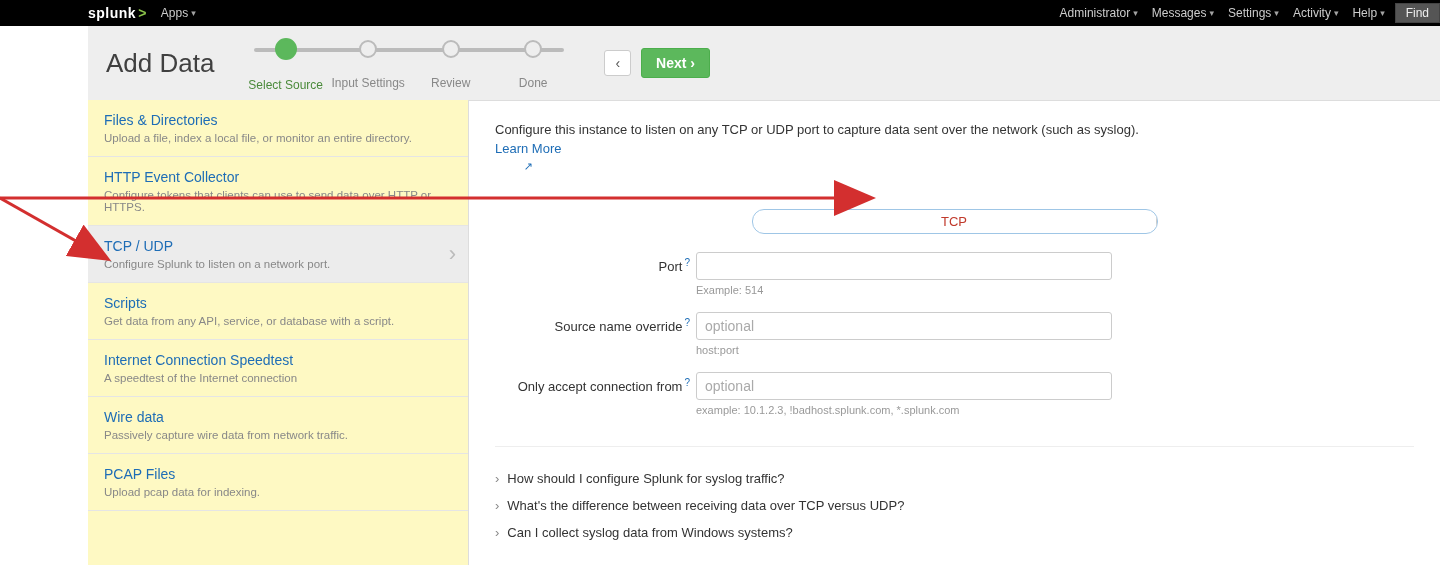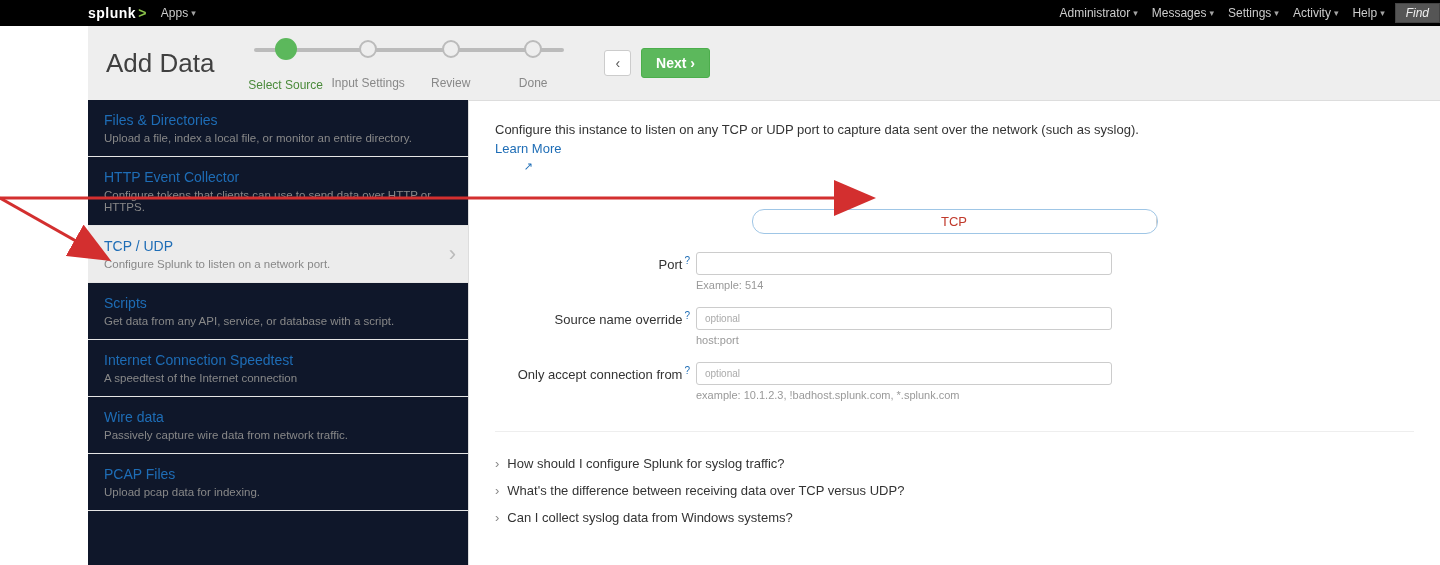--- a/index.html
+++ b/index.html
@@ -3,61 +3,61 @@
 <meta charset="utf-8">
 <style>
   html,body{margin:0;padding:0;font-family:"Helvetica Neue",Helvetica,Arial,sans-serif;background:#fff;color:#333;}
   .viewport{width:1440px;height:565px;margin:0 auto;position:relative;background:#fff;overflow:hidden;}
   .topbar-full{position:absolute;left:0;right:0;top:0;height:26px;background:#000;}
   .topbar-inner{position:absolute;left:88px;right:0;top:0;height:26px;display:flex;align-items:center;font-size:12px;color:#ddd;}
   .brand{font-weight:bold;color:#fff;font-size:14px;letter-spacing:.5px;display:flex;align-items:center;gap:2px;}
   .brand .gt{color:#8BC34A;font-weight:bold;}
   .tb-item{margin-left:14px;color:#ccc;cursor:pointer;display:flex;align-items:center;gap:3px;}
   .tb-spacer{flex:1;}
-  .find-btn{background:#555;color:#eee;padding:2px 10px;margin-left:10px;border:1px solid #444;font-size:12px;cursor:pointer;font-style:italic;}
+  .find-btn{background:#555;color:#eee;padding:2px 10px;margin-left:10px;border:1px solid #444;font-size:12px;cursor:pointer;}
   .caret{font-size:9px;opacity:.8;}
 
   
   .header{position:absolute;left:88px;right:0;top:26px;height:74px;background:#eeeeee;border-bottom:1px solid #ddd;display:flex;align-items:center;padding-left:18px;}
   .page-title{font-size:26px;color:#404040;margin-right:30px;}
   .wizard{display:flex;align-items:flex-start;position:relative;}
   .wiz-track{position:absolute;top:14px;left:10px;right:10px;height:4px;background:#bbb;border-radius:2px;}
   .wiz-step{display:flex;flex-direction:column;align-items:center;width:100px;font-size:12px;color:#888;position:relative;z-index:1;}
   .wiz-dot{width:14px;height:14px;border:2px solid #bbb;background:#eee;border-radius:50%;margin-top:6px;margin-bottom:18px;}
   .wiz-step.active .wiz-dot{width:18px;height:18px;background:#5cb85c;border-color:#5cb85c;margin-top:4px;}
   .wiz-step.active .wiz-label{color:#4a8a3a;}
   .wiz-controls{display:flex;align-items:center;gap:10px;margin-left:30px;}
   .btn{padding:6px 14px;font-size:14px;border-radius:3px;cursor:pointer;border:1px solid transparent;}
   .btn-prev{background:#fff;border:1px solid #ccc;color:#555;padding:4px 10px;}
   .btn-next{background:#5cb85c;color:#fff;font-weight:bold;border:1px solid #4cae4c;}
 
   
   .content{position:absolute;left:88px;right:0;top:100px;bottom:0;display:flex;}
-  .sidebar{width:380px;border-right:1px solid #ddd;background:#0f172a;overflow:hidden;}
+  .sidebar{width:380px;border-right:1px solid #ddd;background:#fef9c3;overflow:hidden;}
   .side-item{border-bottom:1px solid #e5e5e5;padding:12px 16px;cursor:pointer;position:relative;}
   .side-item .title{color:#1e6db6;font-size:14px;margin-bottom:4px;}
   .side-item .desc{color:#888;font-size:11.5px;}
   .side-item.selected{background:#ececec;}
   .side-item.selected::after{content:"›";position:absolute;right:12px;top:50%;transform:translateY(-50%);color:#bbb;font-size:22px;}
 
   
   .main{flex:1;padding:22px 26px;overflow:auto;font-size:13px;color:#333;}
   .lead{color:#333;margin-bottom:4px;}
   .learn-more{color:#1e6db6;cursor:pointer;display:inline-flex;align-items:center;gap:4px;flex-direction:column;}
   .ext-icon{font-size:11px;}
 
   .seg{display:flex;margin:36px auto 18px auto;width:404px;border:1px solid #9fc6e6;border-radius:12px;overflow:hidden;}
   .seg .opt{flex:1;text-align:center;padding:4px 0;font-size:13px;cursor:pointer;}
   .seg .opt.tcp{color:#c0392b;border-right:1px solid #ccc;}
   .seg .opt.udp{color:#333;background:#fafcff;}
 
   .form-row{display:flex;align-items:center;margin-bottom:4px;}
   .form-row .lbl{width:195px;text-align:right;padding-right:6px;font-size:13px;color:#333;position:relative;}
   .form-row .q{color:#1e6db6;font-size:10px;vertical-align:super;margin-left:2px;cursor:help;}
-  .form-row input{width:398px;padding:5px 8px;border:1px solid #ccc;border-radius:3px;font-size:10px;color:#3b82f6;}
+  .form-row input{width:398px;padding:5px 8px;border:1px solid #ccc;border-radius:3px;font-size:14px;color:#3b82f6;}
   .form-row input::placeholder{color:#aaa;}
   .hint{margin-left:201px;font-size:11px;color:#999;margin-bottom:16px;}
 
   .faq-sec{margin-top:30px;border-top:1px solid #eee;padding-top:18px;}
   .faq-title{font-size:22px;color:#555;margin-bottom:14px;}
   .faq-q{display:flex;align-items:center;gap:8px;font-size:13px;color:#333;padding:6px 0;cursor:pointer;}
   .faq-q .chev{color:#888;}
 
   
   .anno{position:absolute;left:0;top:0;width:1440px;height:565px;pointer-events:none;z-index:10;}

